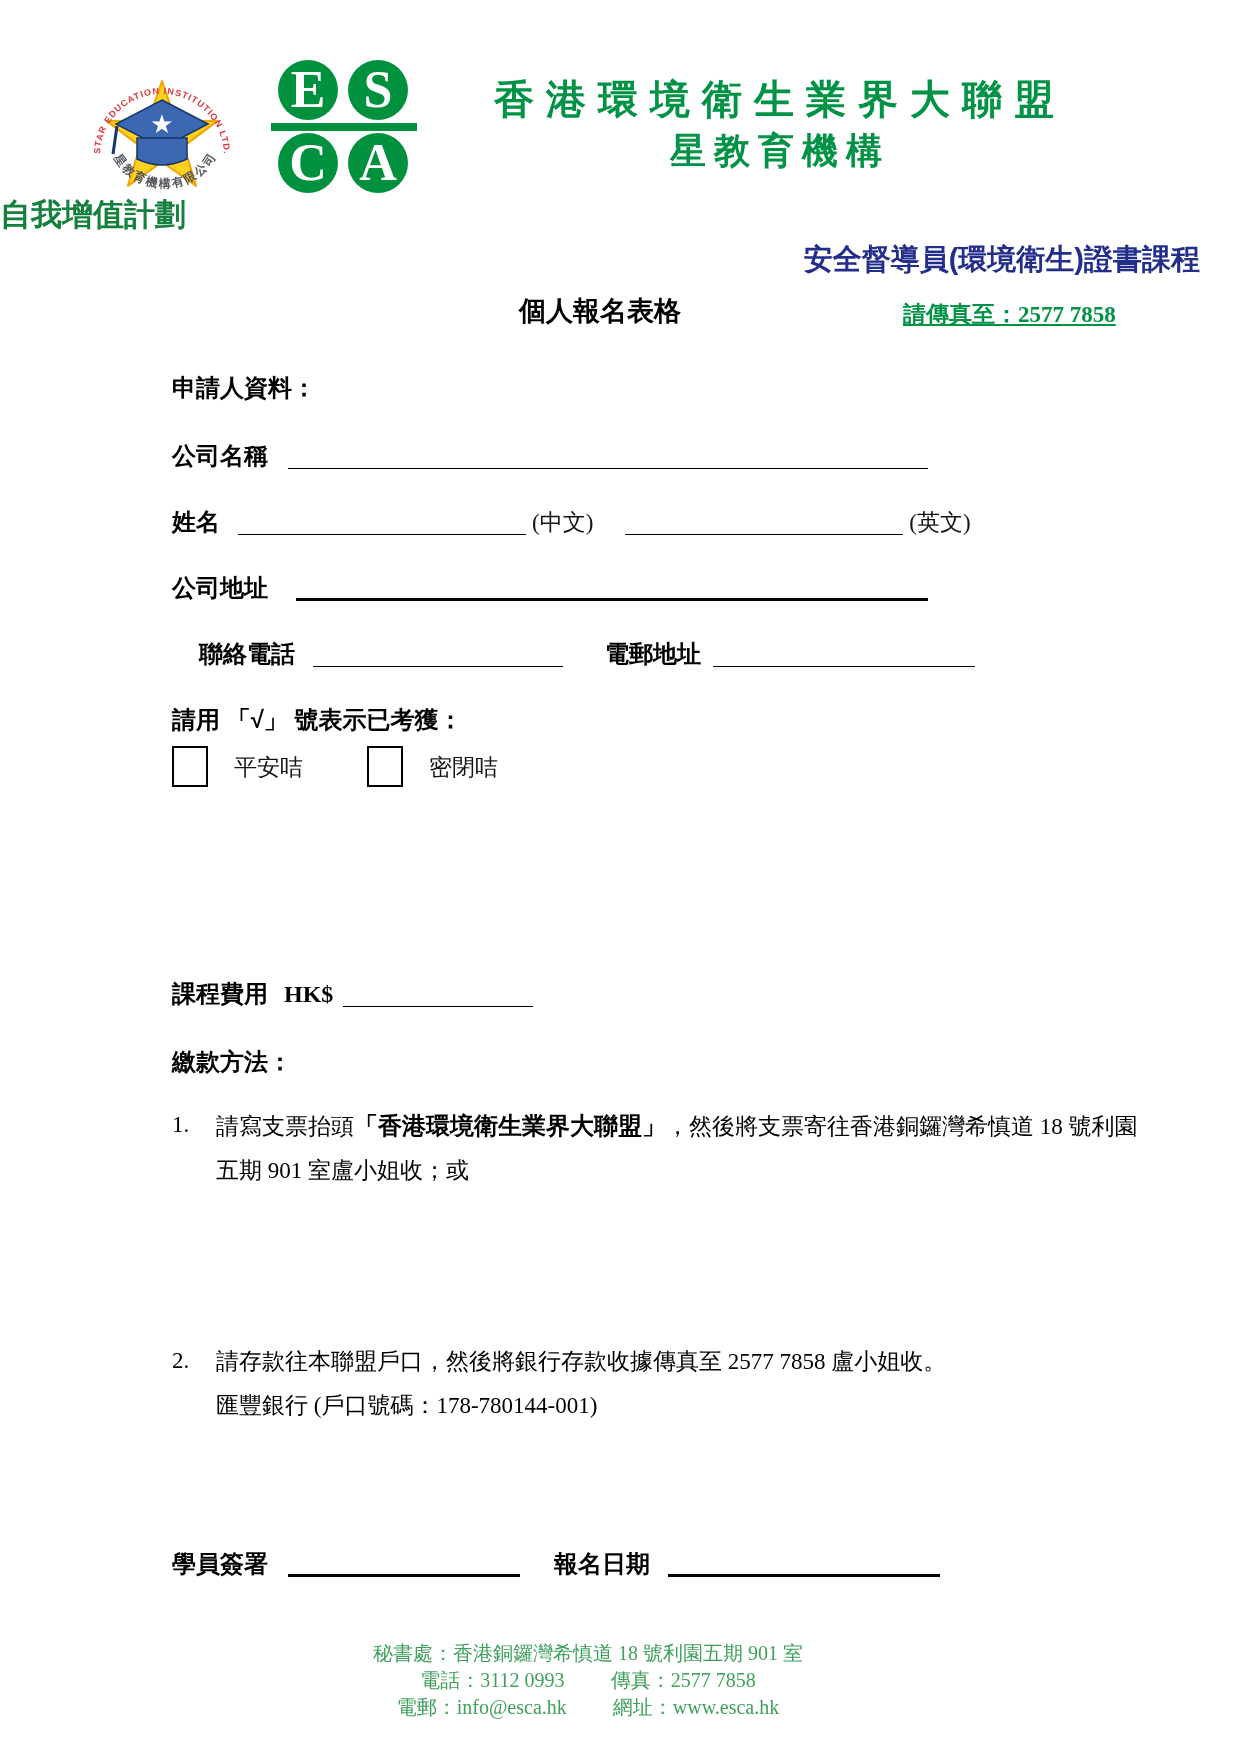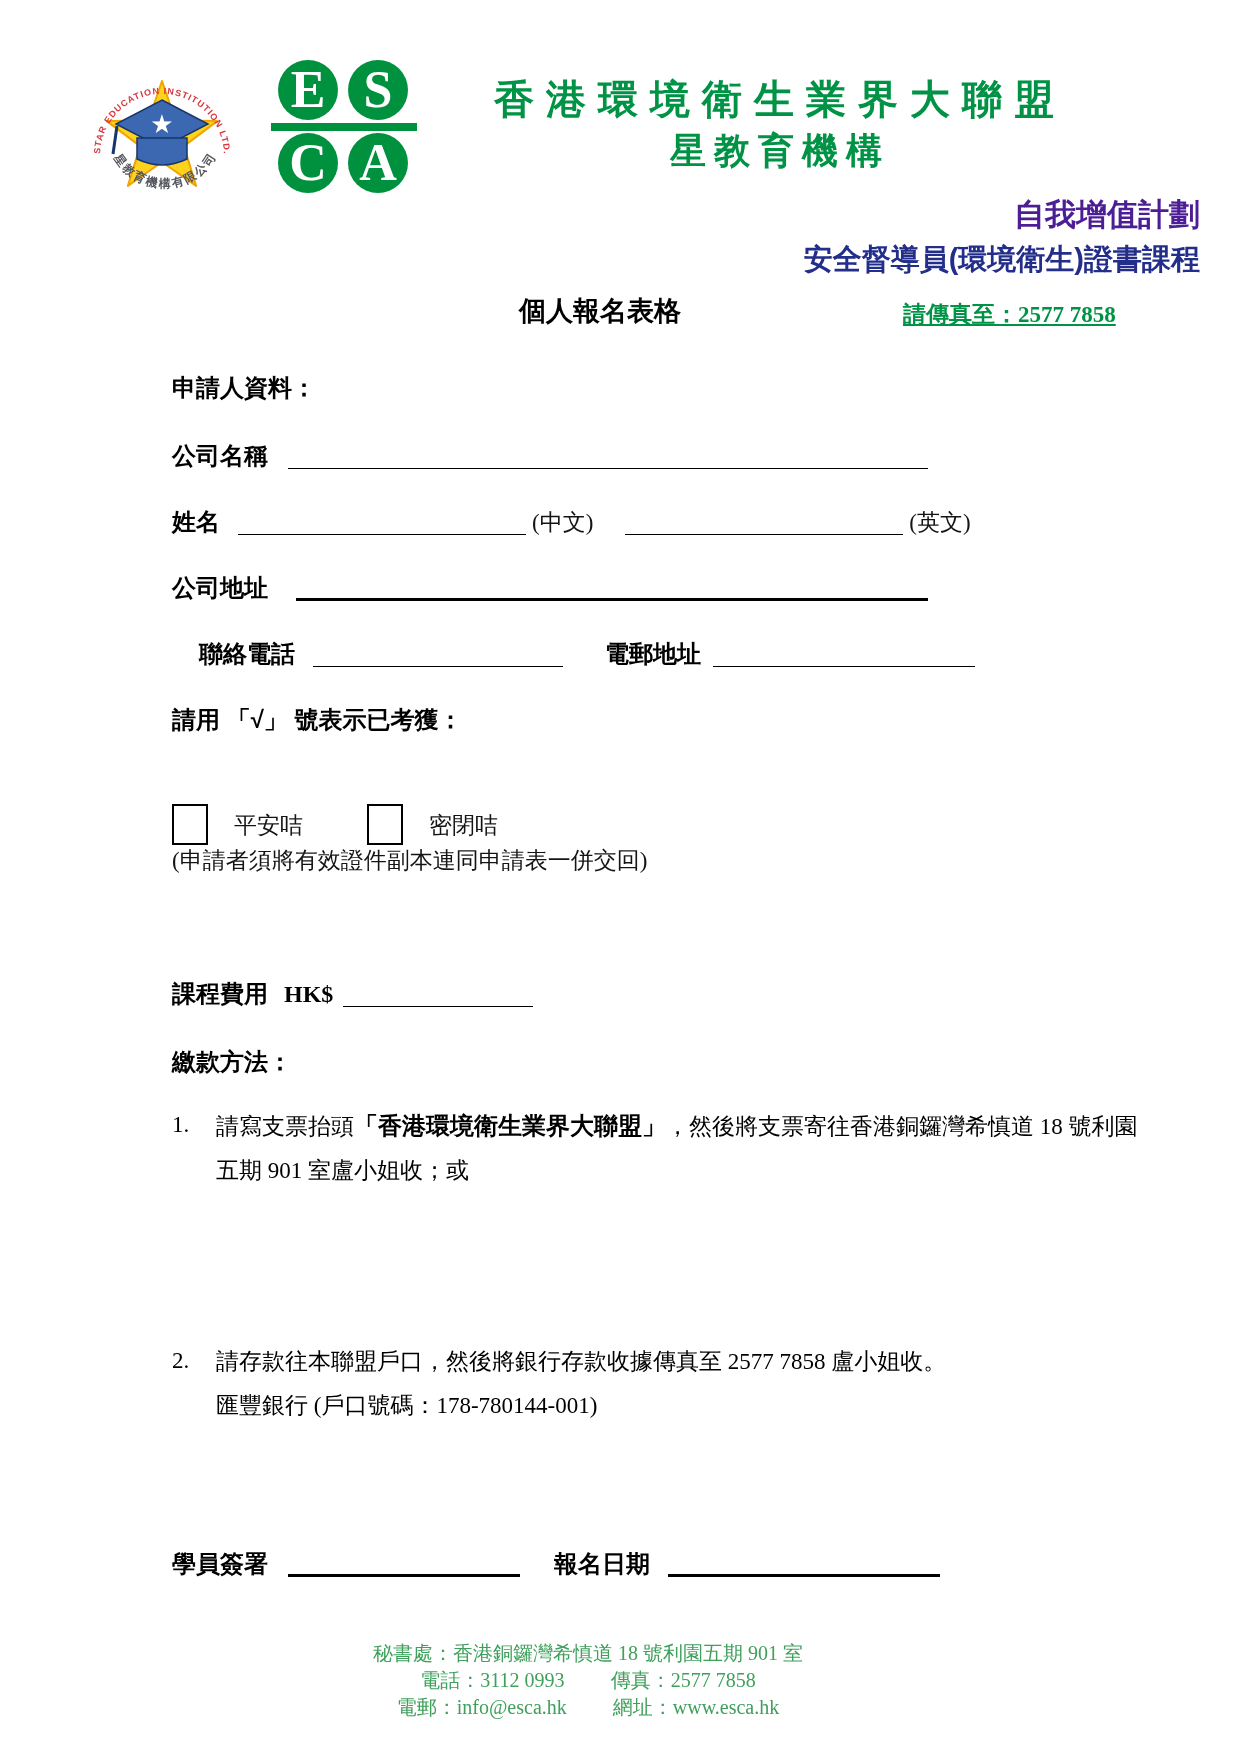--- a/index.html
+++ b/index.html
@@ -26,22 +26,22 @@
   .green-titles { left:340px; top:72px; width:880px; text-align:center; }
   .green-title-1 {
     font-family:"Liberation Sans", sans-serif; font-weight:700; font-size:40px;
     color:#009245; letter-spacing:12px;
   }
   .green-title-2 {
     font-family:"Liberation Sans", sans-serif; font-weight:700; font-size:36px;
     color:#009245; letter-spacing:8px; 
   }
   .program-title {
-    left:0; top:194px; width:1200px; text-align:right;
-    font-family:"Liberation Sans", sans-serif; font-weight:700; font-size:31px; color:#4c1d95;
+    left:0; top:194px; width:1200px; text-align:left;
+    font-family:"Liberation Sans", sans-serif; font-weight:700; font-size:31px; color:#15803d;
   }
   .course-title {
     left:0; top:240px; width:1200px; text-align:right;
     font-family:"Liberation Sans", sans-serif; font-weight:700; font-size:29px; color:#232e8b;
   }
   .form-title {
     left:0; top:293px; width:1200px; text-align:center;
     font-family:"Liberation Sans", sans-serif; font-weight:700; font-size:27px; color:#000;
   }
   .fax-note {
@@ -151,30 +151,27 @@
     <span class="blabel">聯絡電話</span>
     <span class="blank" style="width:250px;margin-left:12px;"></span>
     <span class="blabel" style="margin-left:36px;">電郵地址</span>
     <span class="blank" style="width:262px;margin-left:6px;"></span>
   </div>
 
   <div class="abs row" style="top:704px;">
     <span class="blabel">請用 「√」 號表示已考獲：</span>
   </div>
 
-  <div class="abs row" style="top:804px;">
+  <div class="abs row" style="top:746px;">
     <span class="checkbox"></span>
     <span class="rtext" style="margin-left:20px;">平安咭</span>
     <span class="checkbox" style="margin-left:58px;"></span>
     <span class="rtext" style="margin-left:20px;">密閉咭</span>
   </div>
 
-  <div class="abs row" style="top:845px;">
-    <span class="rtext">(申請者須將有效證件副本連同申請表一併交回)</span>
-  </div>
 
 
   <div class="abs row" style="top:978px;">
     <span class="blabel">課程費用</span>
     <span class="blabel" style="margin-left:10px;font-family:'Liberation Serif',serif;">HK$</span>
     <span class="blank" style="width:190px;margin-left:4px;"></span>
   </div>
 
   <div class="abs row" style="top:1046px;">
     <span class="blabel">繳款方法：</span>

